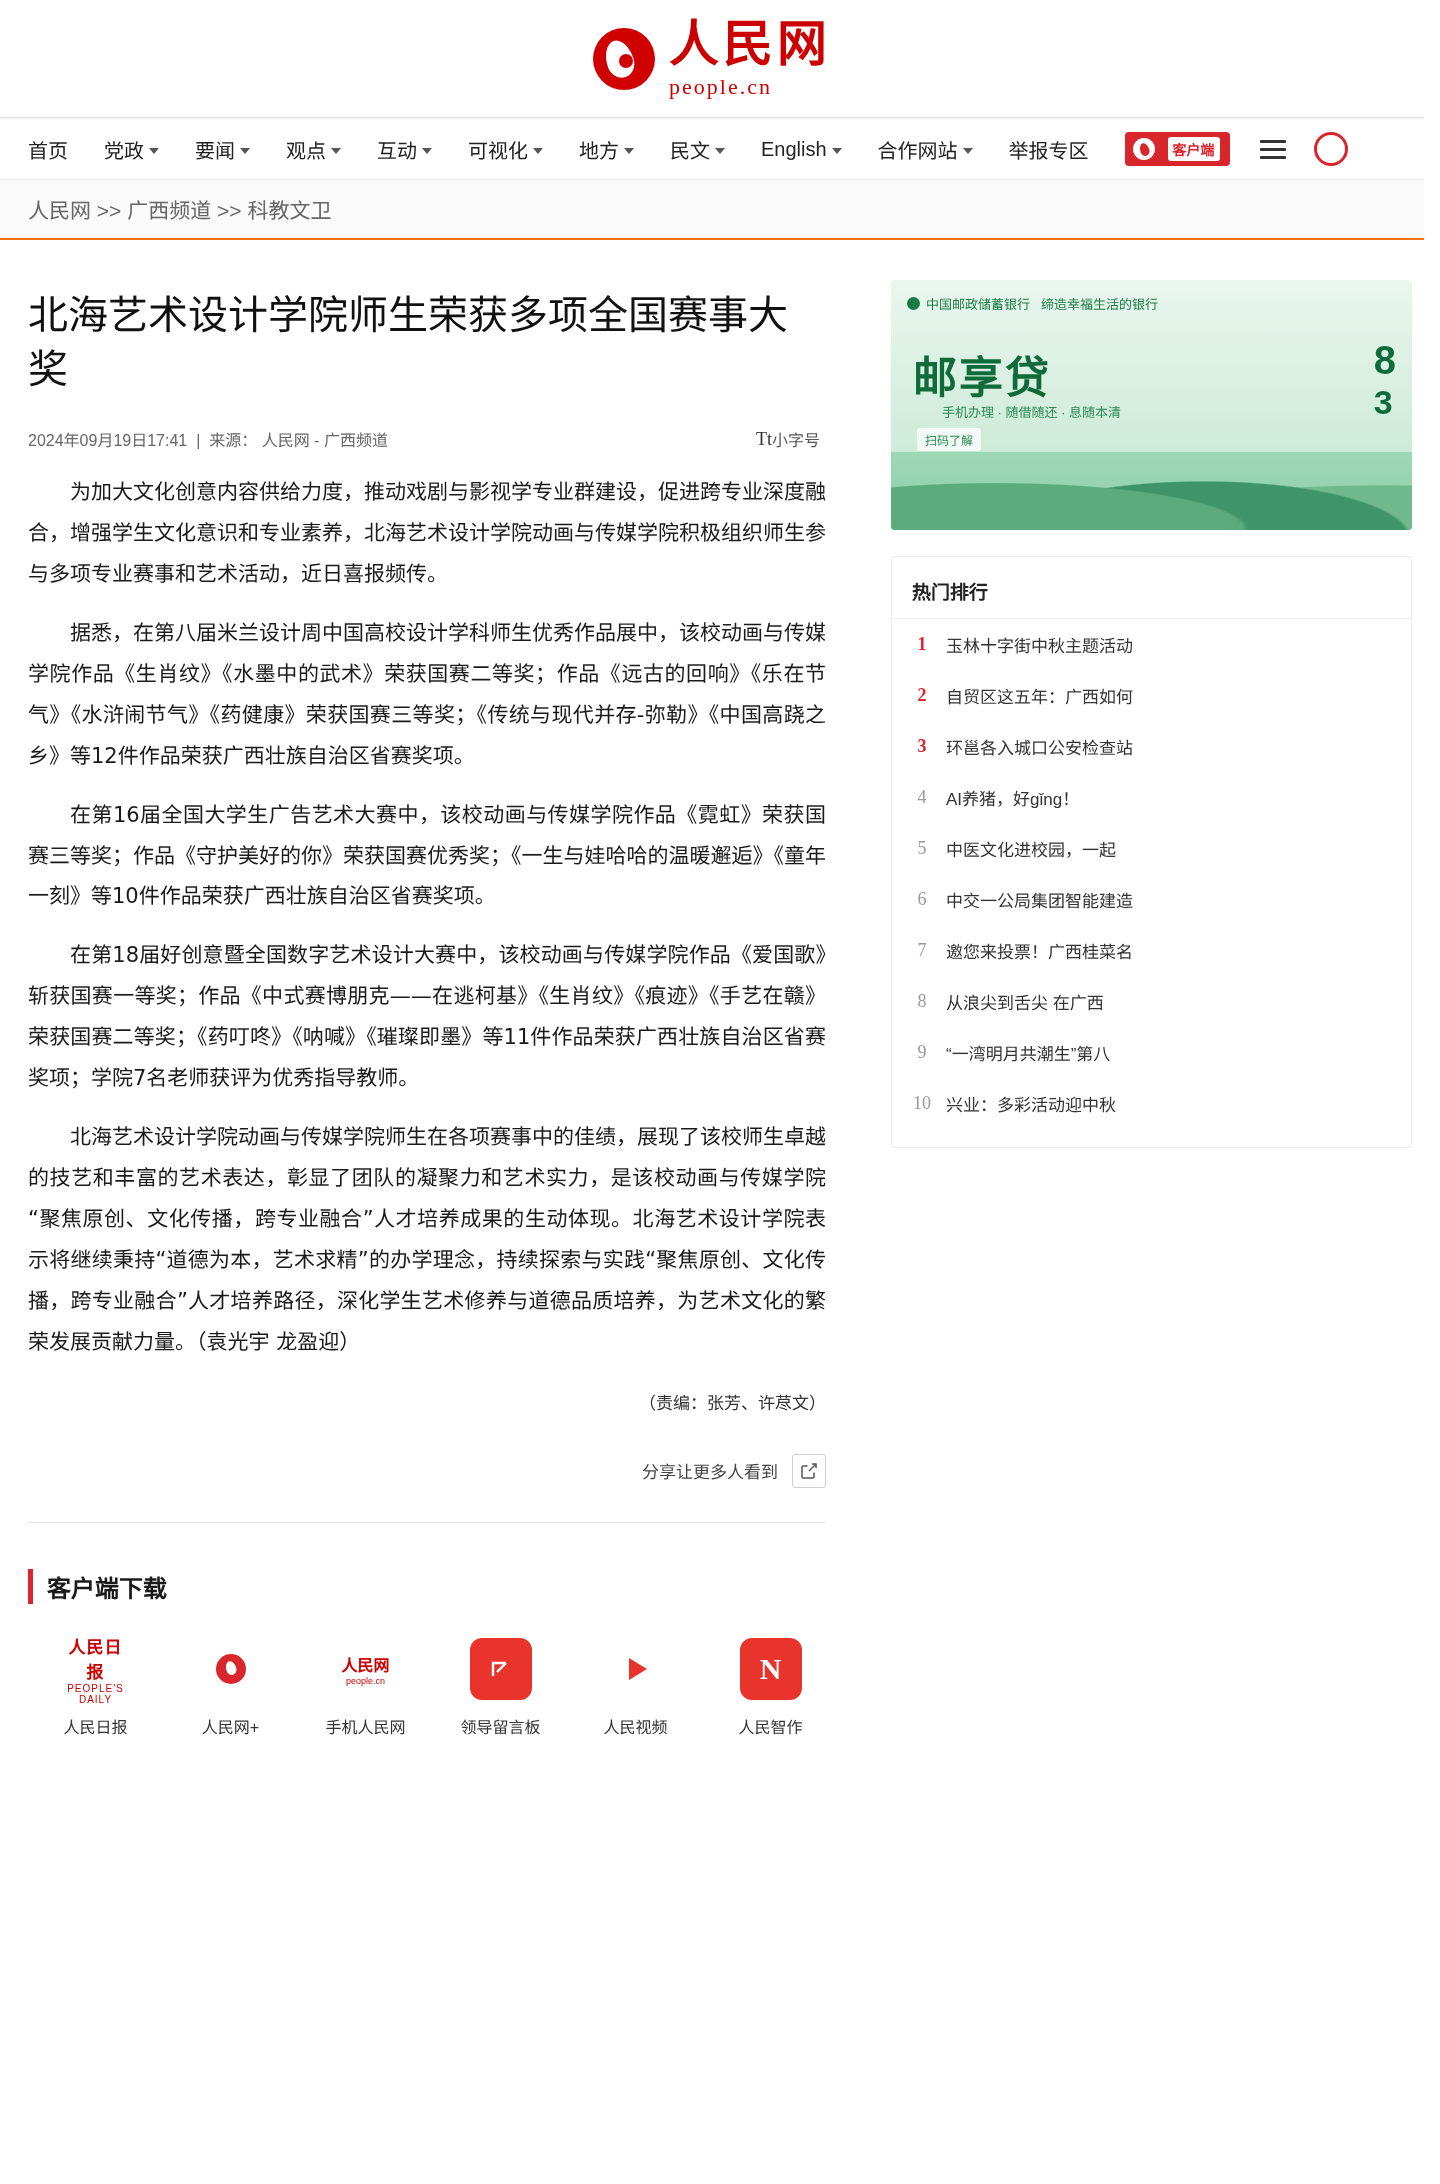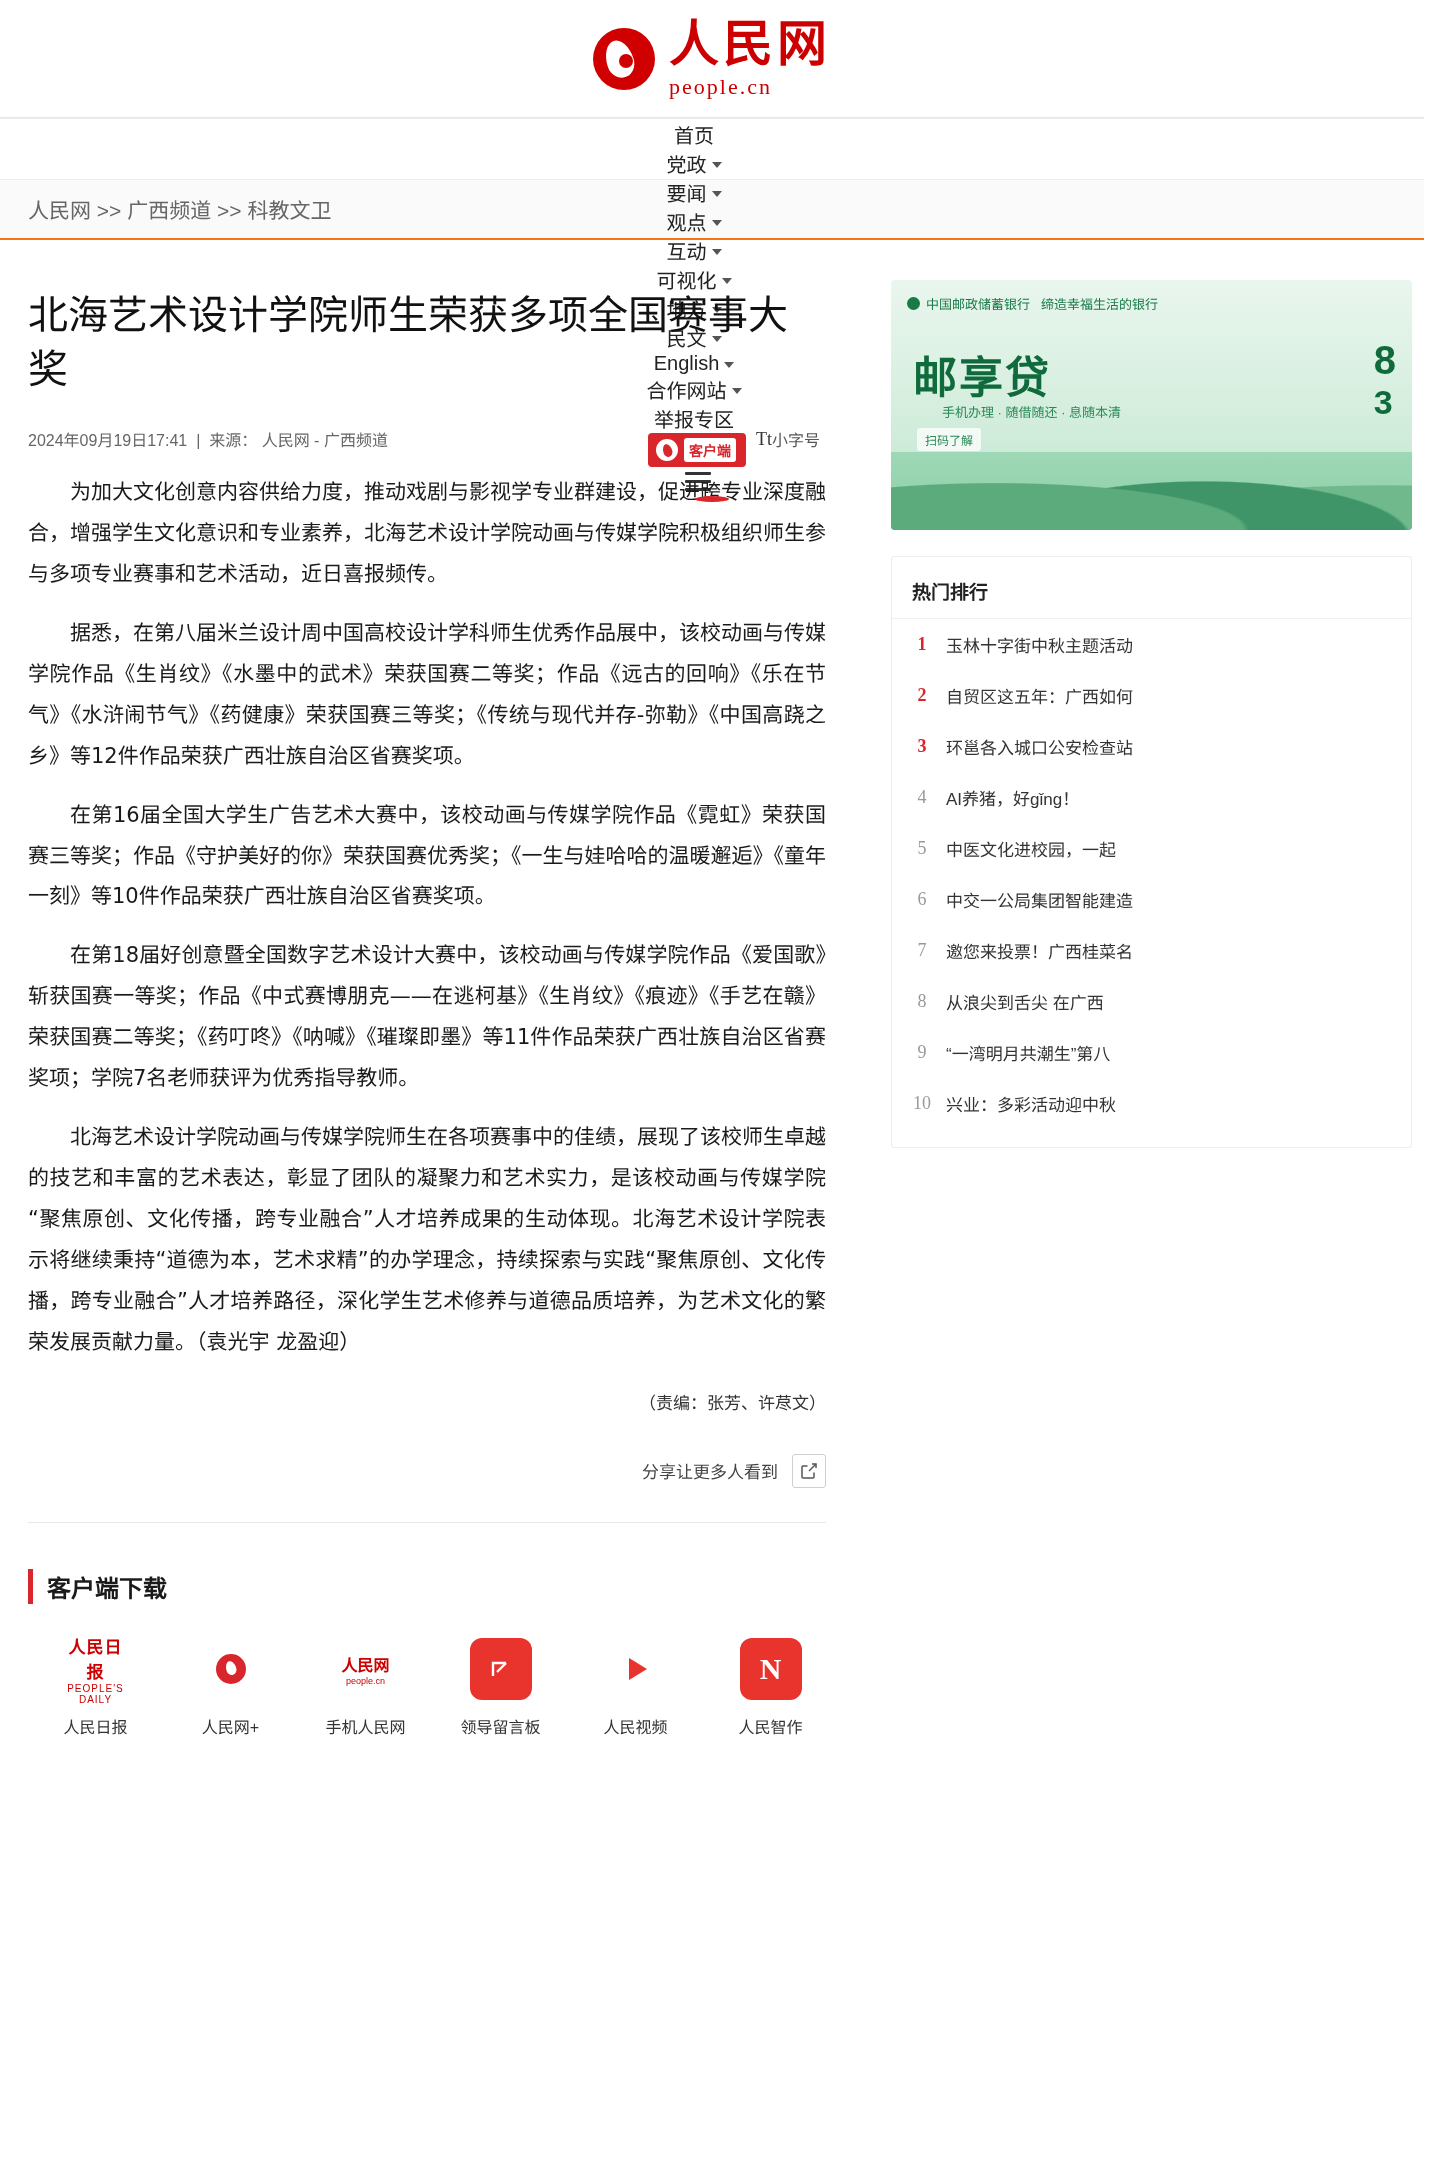--- a/index.html
+++ b/index.html
@@ -47,41 +47,40 @@
     font-size: 22px; color: #cc0000; letter-spacing: 2px;
     margin-top: 7px; font-family: "Liberation Serif", serif;
   }
 
   
   .nav {
     height: 62px;
     border-top: 1px solid #ededed;
     border-bottom: 1px solid #ededed;
     display: flex; align-items: center;
-    padding: 1px 28px;
+    padding: 12px 28px;
     background: #fff;
-    flex-direction: column;
   }
   .nav-item {
     font-size: 20px; color: #222;
     margin-right: 36px;
     display: flex; align-items: center; gap: 5px;
     white-space: nowrap;
     cursor: pointer;
   }
   .nav-item .caret {
     width: 0; height: 0;
     border-left: 5px solid transparent;
     border-right: 5px solid transparent;
     border-top: 6px solid #555;
     display: inline-block;
     margin-top: 3px;
   }
   .nav-app {
-    display: flex; align-items: center; gap: 6px;
+    display: flex; align-items: center; gap: 13px;
     background: #d9262c; color: #fff;
     border-radius: 4px; padding: 5px 10px 5px 8px;
     font-size: 15px; margin-right: 30px;
     white-space: nowrap;
   }
   .nav-app .app-circle {
     width: 22px; height: 22px; border-radius: 50%;
     background: #fff; position: relative; flex: none;
   }
   .nav-app .app-circle::after {

